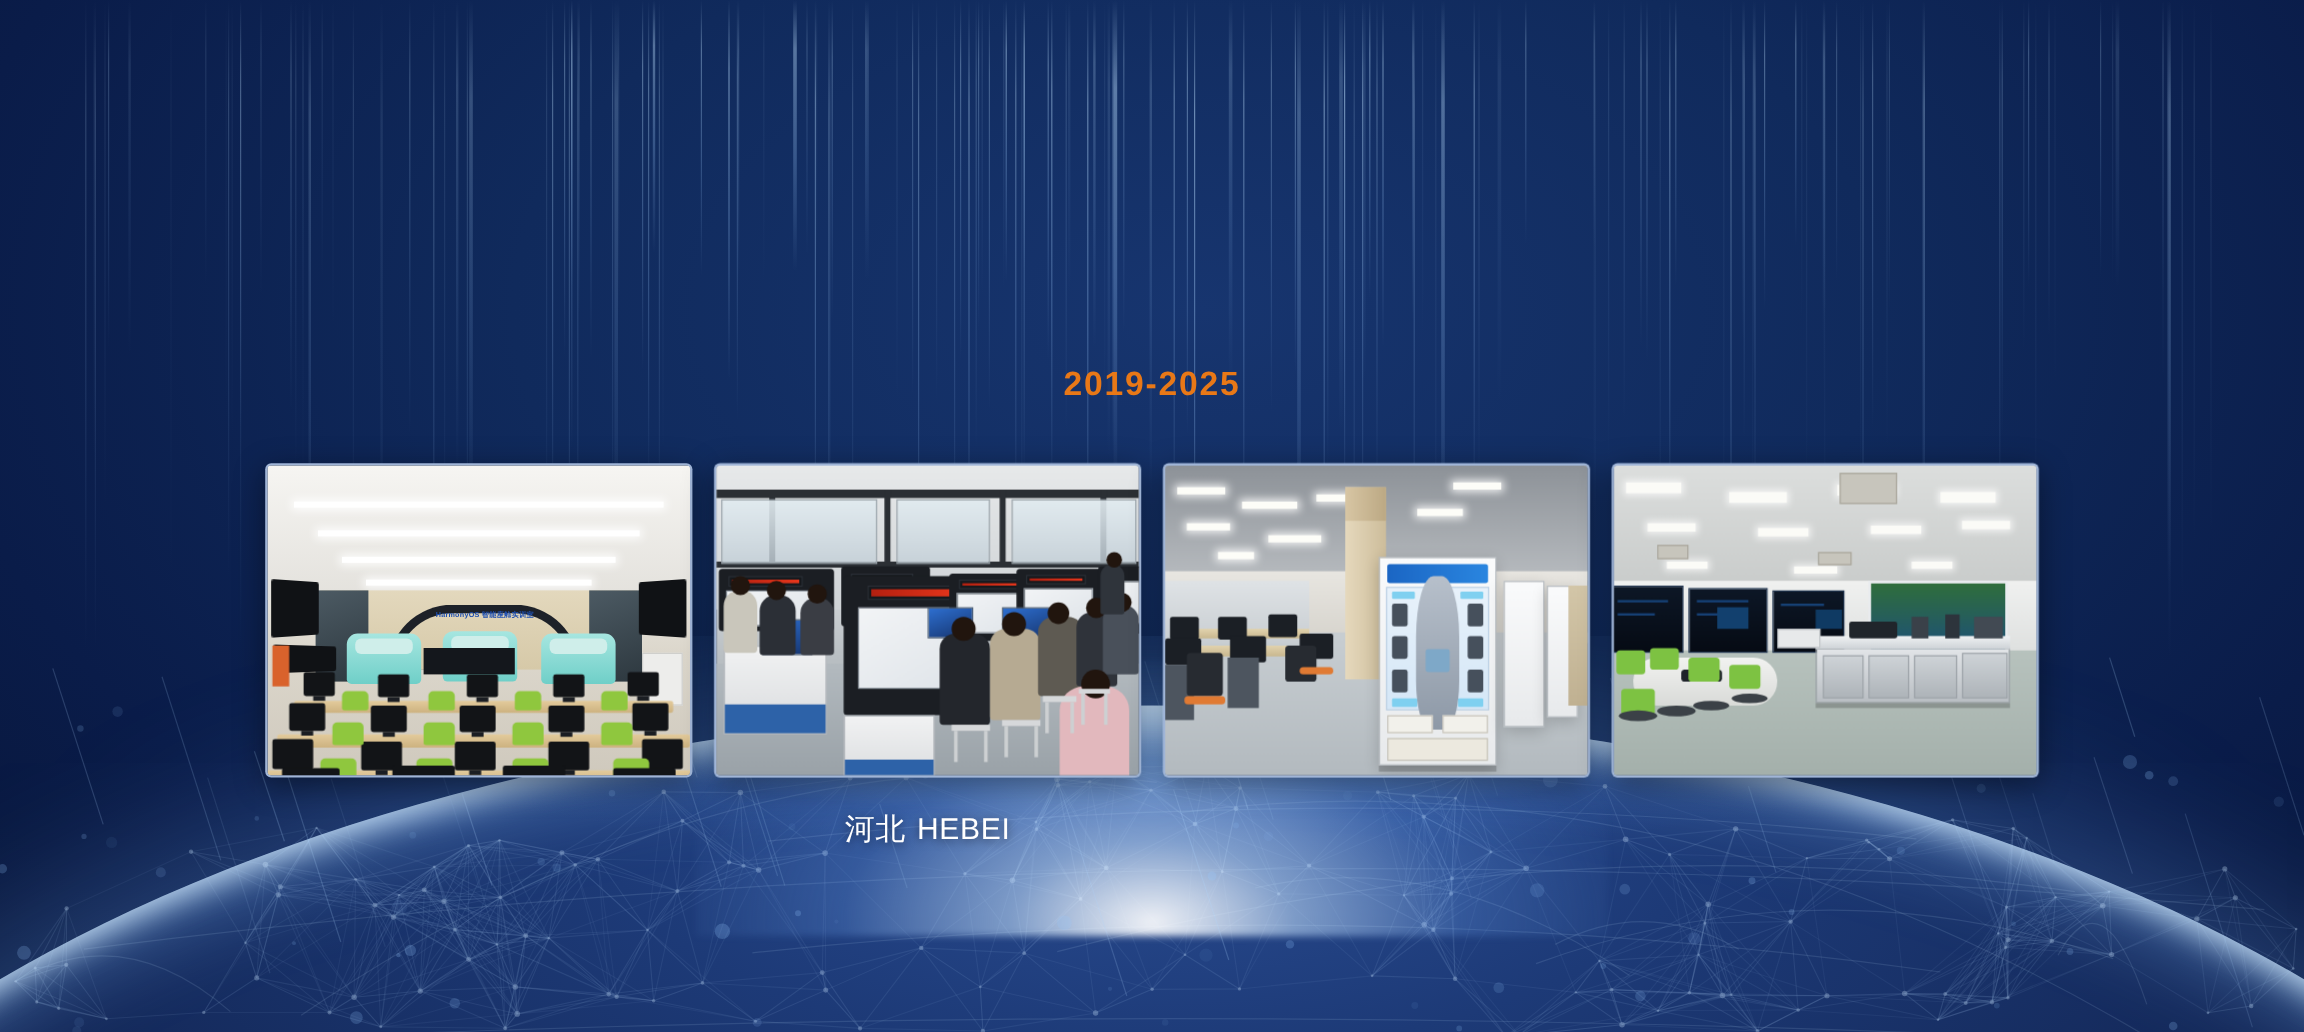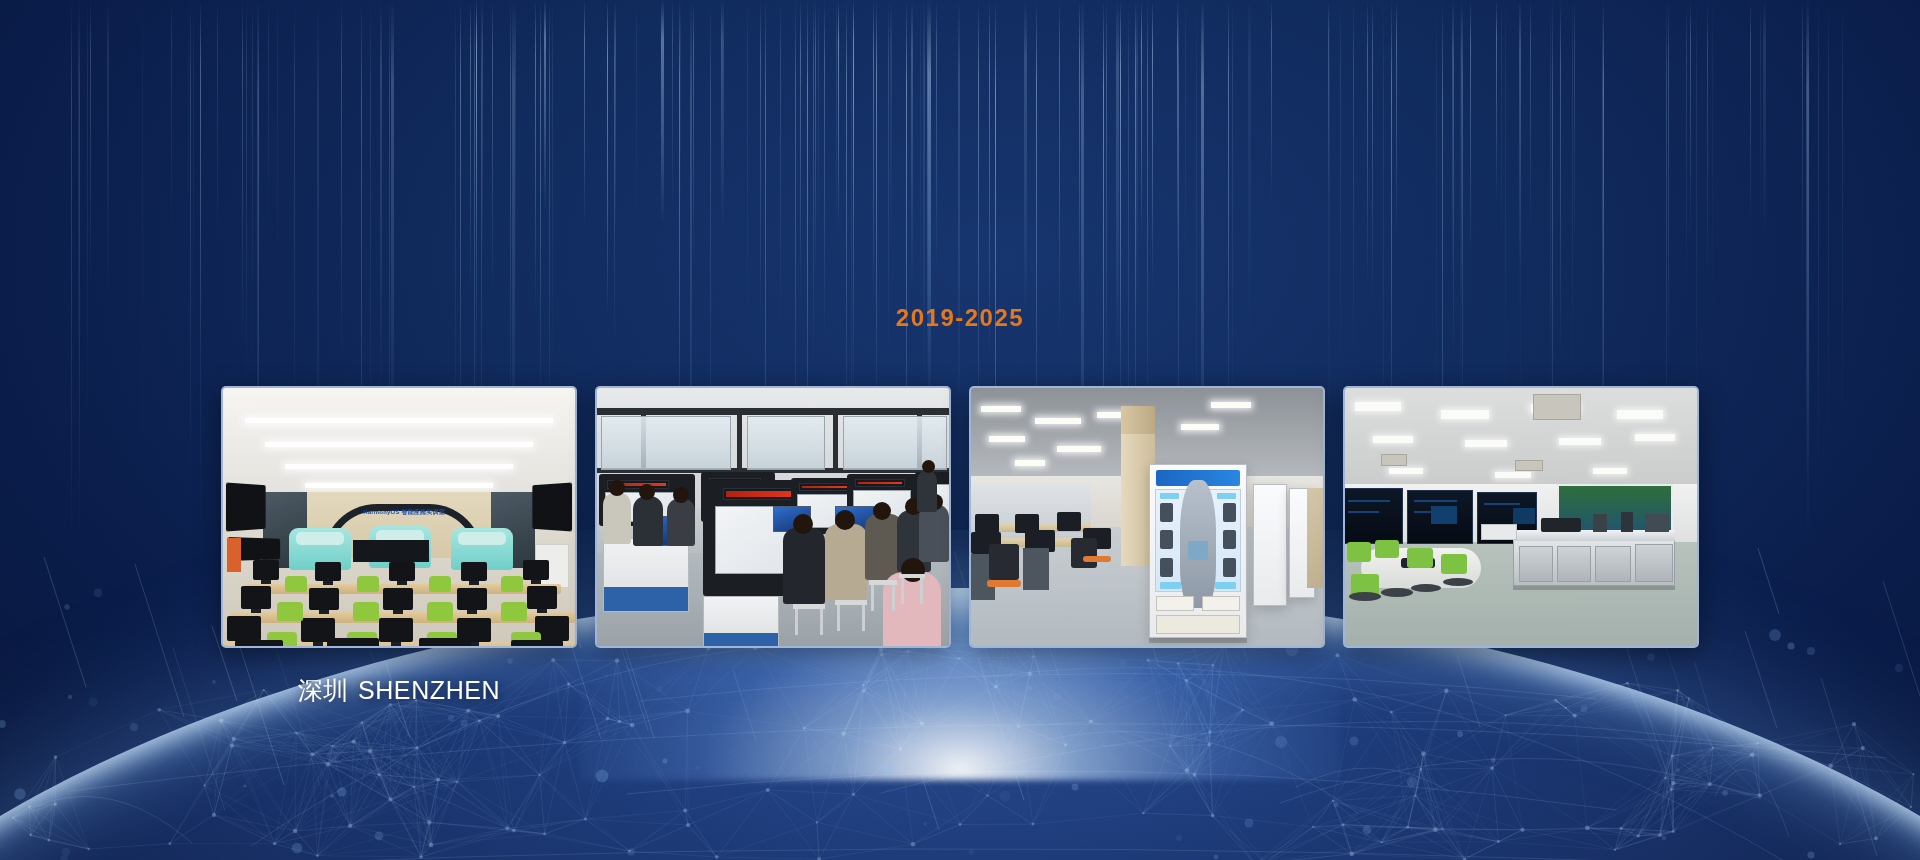--- a/index.html
+++ b/index.html
@@ -59,21 +59,21 @@
     font-size:62px; font-weight:bold; letter-spacing:2px;
     line-height:1.08;
     white-space:nowrap;
   }
   .headline .hl-brand { color:#E87817; text-shadow:0 2px 14px rgba(0,0,0,0.35); }
   .headline .hl-rest  { color:#ffffff; text-shadow:0 2px 14px rgba(0,0,0,0.40); }
 
   .year {
     position:absolute; left:0; right:0; top:304px;
     text-align:center;
-    color:#E87817; font-size:24px; font-weight:bold; letter-spacing:1.5px;
+    color:#E87817; font-size:28px; font-weight:bold; letter-spacing:1.5px;
   }
 
   
   .cards {
     position:absolute; left:0; right:0; top:386px;
     display:flex; justify-content:center; gap:18px;
   }
   .card { width:356px; }
   .photo {
     position:relative;
@@ -1604,23 +1604,20 @@
           <div class="chair" style="left:124px;top:244px;width:30px;height:20px;"></div>
           <div class="chair" style="left:204px;top:244px;width:30px;height:20px;"></div>
           <div class="chair" style="left:288px;top:244px;width:30px;height:20px;"></div>
 
           <div class="mon" style="left:12px;top:252px;width:48px;height:14px;"></div>
           <div class="mon" style="left:104px;top:250px;width:52px;height:16px;"></div>
           <div class="mon" style="left:196px;top:250px;width:52px;height:16px;"></div>
           <div class="mon" style="left:288px;top:252px;width:52px;height:14px;"></div>
         </div>
       </div>
-      <div class="caption">
-        <span class="cn">深圳</span><span class="en">SHENZHEN</span>
-      </div>
     </div>
 
     <div class="card">
       <div class="photo">
         <div class="scene s2">
           <div class="bgwall"></div>
           <div class="floor" style="bottom:0;"></div>
 
           <div class="beam" style="left:0;right:0;top:20px;height:7px;"></div>
           <div class="beam" style="left:44px;top:20px;width:5px;height:64px;"></div>
@@ -1696,20 +1693,23 @@
           <div class="person" style="left:286px;top:184px;width:58px;height:78px;background:#e2b8bd;border-radius:20px 20px 4px 4px;"></div>
           <div class="head" style="left:304px;top:170px;width:24px;height:24px;"></div>
           <div class="person" style="left:320px;top:82px;width:20px;height:42px;background:#2f343b;"></div>
           <div class="head" style="left:325px;top:72px;width:13px;height:13px;"></div>
 
           <div class="stool" style="left:196px;top:216px;width:32px;height:5px;"></div>
           <div class="stool" style="left:238px;top:212px;width:32px;height:5px;"></div>
           <div class="stool" style="left:272px;top:192px;width:28px;height:5px;"></div>
           <div class="stool" style="left:302px;top:186px;width:26px;height:4px;"></div>
         </div>
+      </div>
+      <div class="caption">
+        <span class="cn">河北</span><span class="en">HEBEI</span>
       </div>
     </div>
 
     <div class="card">
       <div class="photo">
         <div class="scene s3">
           <div class="ceilgrid"></div>
           <div class="backwall" style="left:0;right:0;top:88px;height:60px;"></div>
           <div class="floor4" style="position:absolute;left:0;right:0;bottom:0;height:46%;background:linear-gradient(180deg,#c8ced2,#b3babf);"></div>
 

